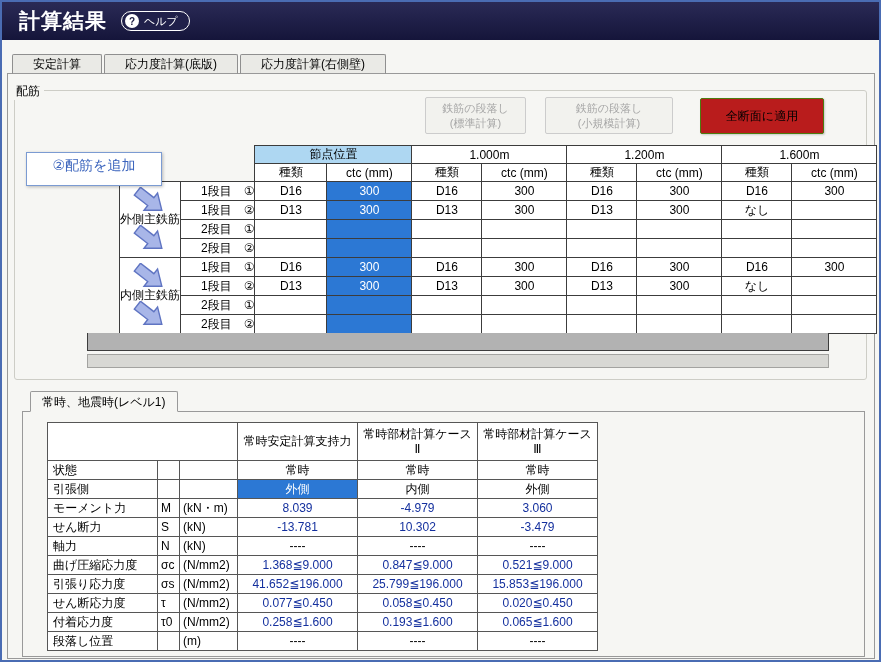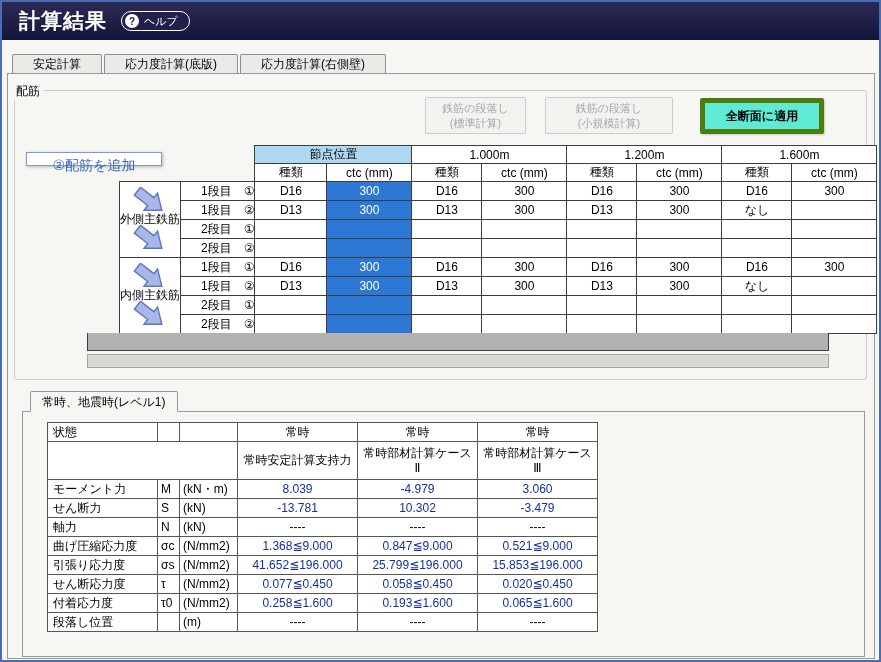--- a/index.html
+++ b/index.html
@@ -20,36 +20,36 @@
   .tab { height:20px; line-height:19px; padding:0 20px; font-size:12px; background:#eaeae6; border:1px solid #8f8f8f; border-bottom:1px solid #999999; border-radius:2px 2px 0 0; margin-right:2px; white-space:nowrap; cursor:pointer; }
   .tab.active { height:22px; line-height:21px; background:#f6f6f3; border-bottom:1px solid #f6f6f3; }
   .tabpage { position:absolute; left:5px; top:33px; width:868px; height:586px; border:1px solid #999999; background:#f6f6f3; }
 
   
   .groupbox { position:absolute; left:12px; top:50px; width:853px; height:290px; border:1px solid #cdcdc6; border-radius:3px; }
   .groupbox-label { position:absolute; left:10px; top:43px; background:#f6f6f3; padding:0 4px; font-size:12px; z-index:2; }
 
   
   .btn { position:absolute; font-size:11px; text-align:center; border:1px solid #cccccc; background:#f2f2ee; color:#a6a6a6; border-radius:2px; display:flex; flex-direction:column; justify-content:center; line-height:15px; white-space:nowrap; }
-  .btn.enabled { background:#5eead4; border:5px solid #4d7c0f; color:#000000; font-size:12px; box-shadow:1px 1px 2px rgba(0,0,0,.18); cursor:pointer;font-weight:bold; }
+  .btn.enabled { background:#b91c1c; border:1px solid #4d7c0f; color:#000000; font-size:12px; box-shadow:1px 1px 2px rgba(0,0,0,.18); cursor:pointer; }
 
   
   .rebar-table { position:absolute; left:85px; top:105px; border-collapse:collapse; table-layout:fixed; font-size:12px; background:transparent;margin-left:32px; }
   .rebar-table th, .rebar-table td { border:1px solid #3c3c3c; text-align:center; padding:0; height:19px; font-weight:normal; background:#ffffff; overflow:hidden; white-space:nowrap; }
   .rebar-table th { height:18px; }
   .rebar-table .blank { border:none; background:transparent; }
   .rebar-table .hl { background:#aed7f2; }
   .rebar-table .rowlabel { text-align:left; padding-left:20px; }
   .rebar-table .sel { background:#2c78d4; color:#ffffff; }
 
   .grid-gray { position:absolute; left:85px; top:293px; width:742px; height:18px; background:#b2b2b2; border:1px solid #3c3c3c; border-top:none; }
   .grid-scroll { position:absolute; left:85px; top:314px; width:742px; height:14px; background:#d8d8d4; border:1px solid #a3a3a0; }
 
   
-  .callout { position:absolute; left:24px; top:112px; width:136px; height:14px; background:#ffffff; border:1px solid #7b9bd2; color:#3b64bd; font-size:14px; line-height:25px; text-align:center; box-shadow:1px 1px 3px rgba(0,0,0,.25); z-index:6; }
+  .callout { position:absolute; left:24px; top:112px; width:136px; height:34px; background:#ffffff; border:1px solid #7b9bd2; color:#3b64bd; font-size:14px; line-height:25px; text-align:center; box-shadow:1px 1px 3px rgba(0,0,0,.25); z-index:6; }
   .arrow { position:absolute; left:127px; width:42px; height:28px; z-index:5; }
 
   
   .result-tab { position:absolute; left:28px; top:351px; height:21px; line-height:20px; padding:0 11px; font-size:12px; background:#f6f6f3; border:1px solid #999999; border-bottom:1px solid #f6f6f3; z-index:2; border-radius:2px 2px 0 0; cursor:pointer; }
   .result-panel { position:absolute; left:20px; top:371px; width:843px; height:246px; border:1px solid #999999; background:#f6f6f3; }
 
   .result-table { position:absolute; left:45px; top:382px; border-collapse:collapse; table-layout:fixed; font-size:12px; }
   .result-table th, .result-table td { border:1px solid #565656; background:#ffffff; height:19px; padding:0 3px; text-align:center; font-weight:normal; overflow:hidden; white-space:nowrap; }
   .result-table th { height:38px; line-height:15px; white-space:normal; }
   .result-table .rname { text-align:left; padding-left:5px; }
@@ -253,32 +253,40 @@
         <colgroup>
           <col style="width:110px">
           <col style="width:22px">
           <col style="width:58px">
           <col style="width:120px">
           <col style="width:120px">
           <col style="width:120px">
         </colgroup>
         <tbody>
           <tr>
+            <td colspan="3"></td>
+            <th>常時安定計算支持力</th>
+            <th>常時部材計算ケースⅡ</th>
+            <th>常時部材計算ケースⅢ</th>
+          </tr>
+          <tr>
             <td class="rname">状態</td>
             <td class="rsym"></td>
             <td class="runit"></td>
             <td class="">常時</td>
             <td class="">常時</td>
             <td class="">常時</td>
           </tr>
           <tr>
-            <td colspan="3"></td>
-            <th>常時安定計算支持力</th>
-            <th>常時部材計算ケースⅡ</th>
-            <th>常時部材計算ケースⅢ</th>
+            <td class="rname">引張側</td>
+            <td class="rsym"></td>
+            <td class="runit"></td>
+            <td class="sel ">外側</td>
+            <td class="">内側</td>
+            <td class="">外側</td>
           </tr>
           <tr>
             <td class="rname">モーメント力</td>
             <td class="rsym">M</td>
             <td class="runit">(kN・m)</td>
             <td class="vblue">8.039</td>
             <td class="vblue">-4.979</td>
             <td class="vblue">3.060</td>
           </tr>
           <tr>

